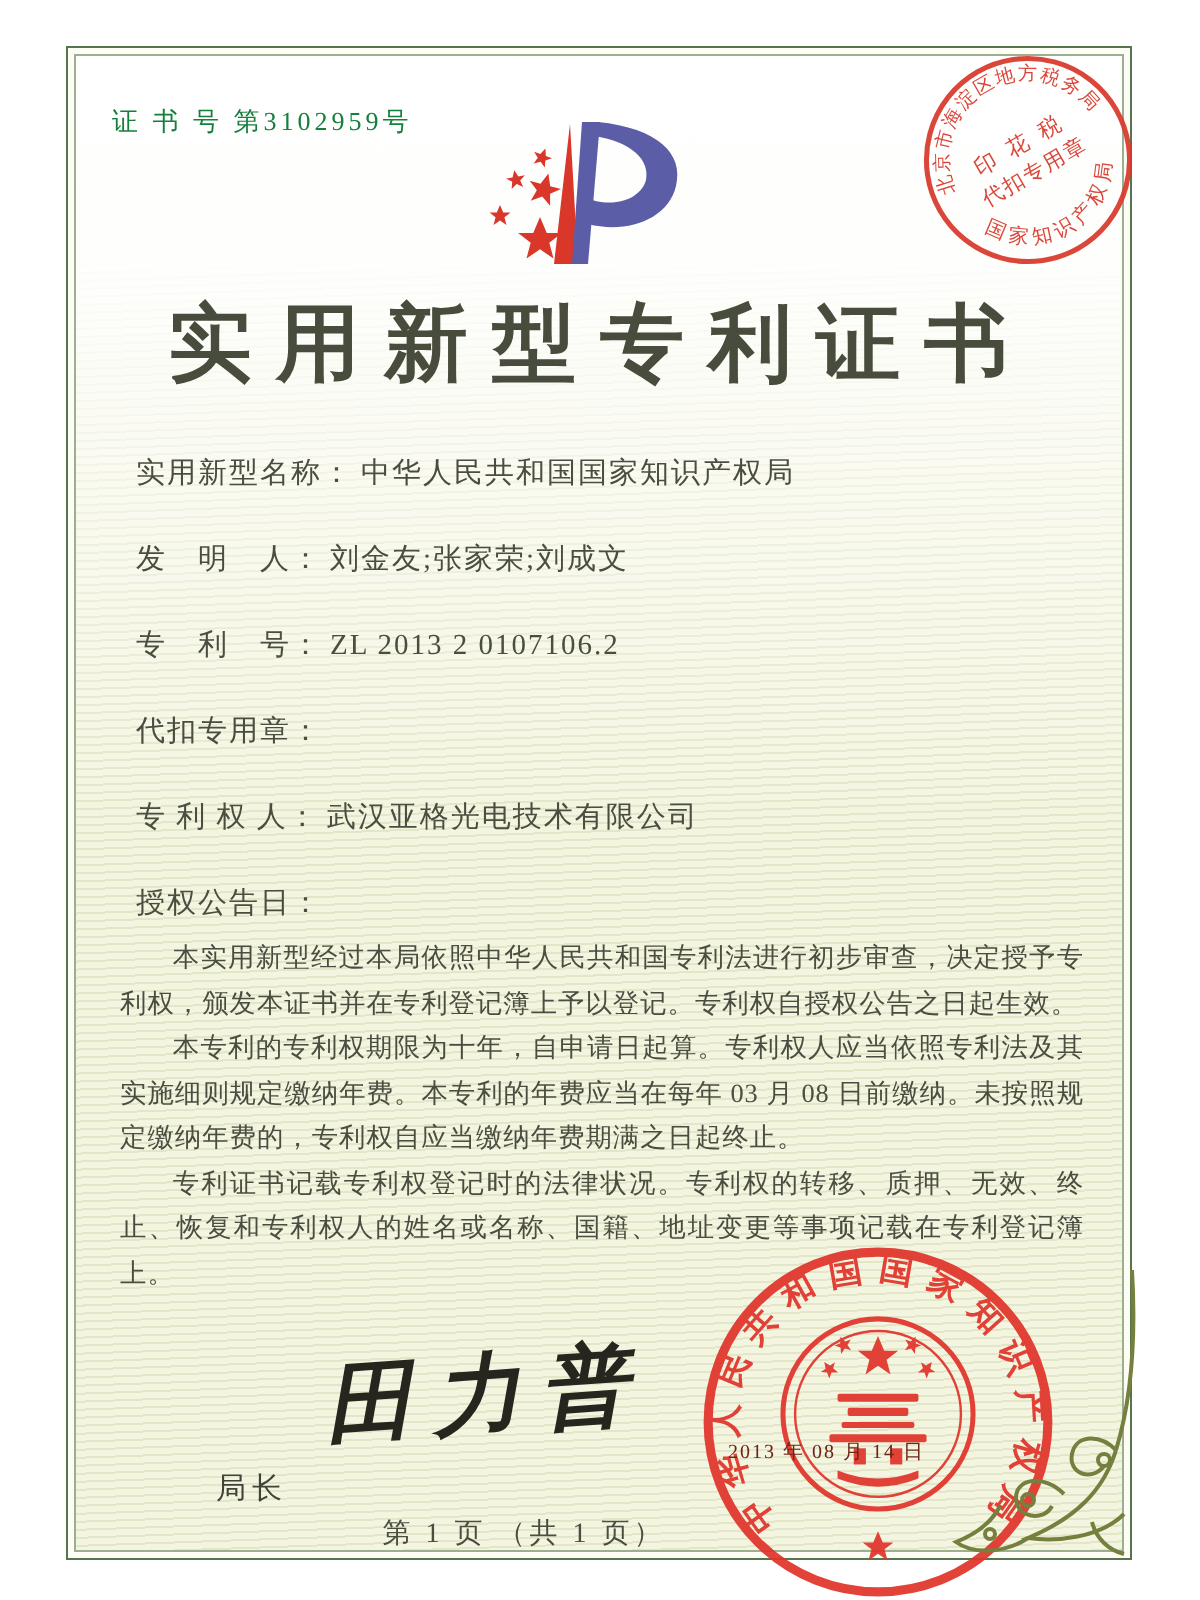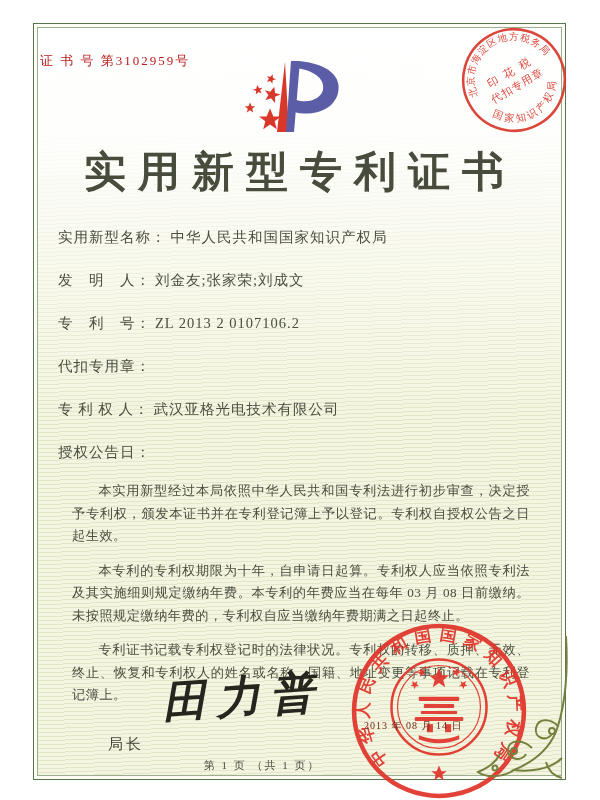--- a/index.html
+++ b/index.html
@@ -14,52 +14,52 @@
   }
   .frame-inner{
     position:absolute;left:3px;top:3px;right:3px;bottom:3px;
     border:1px solid #9ab08e;box-sizing:border-box;
     background-color:#f4f5e0;
     background-image:
       linear-gradient(180deg,#ffffff 0%,rgba(255,255,255,0.92) 14%,rgba(255,255,255,0.55) 28%,rgba(255,255,255,0) 52%),
       repeating-linear-gradient(178deg,rgba(150,160,90,0.18) 0px,rgba(150,160,90,0.18) 1px,transparent 1px,transparent 4px);
   }
   .cert-no{
-    position:absolute;left:40px;top:52px;font-size:13px;letter-spacing:2px;color:#b91c1c;
+    position:absolute;left:56px;top:52px;font-size:13px;letter-spacing:2px;color:#15803d;
   }
   .logo{position:absolute;left:225px;top:48px;}
   .tax-seal{position:absolute;left:448px;top:14px;opacity:.92;}
   .title{
     position:absolute;left:0;top:144px;width:600px;text-align:center;
     font-size:42px;font-weight:bold;letter-spacing:12px;color:#474c3c;
   }
-  .fields{position:absolute;left:58px;top:226px;width:480px;}
+  .fields{position:absolute;left:68px;top:226px;width:480px;}
   .field-row{display:flex;margin-bottom:21px;font-size:14.5px;color:#4a4e40;letter-spacing:1px;line-height:22px;}
   .field-label{white-space:pre;}
   .field-colon{margin-right:4px;}
   .paras{
     position:absolute;left:60px;top:468px;width:482px;
     font-size:13.2px;line-height:22.5px;color:#4a4e40;text-align:justify;
   }
-  .paras p{margin:12px;text-indent:2em;letter-spacing:0.5px;}
+  .paras p{margin:0;text-indent:2em;letter-spacing:0.5px;}
   .sig-role{position:absolute;left:108px;top:698px;font-size:15px;letter-spacing:3px;color:#3f4436;margin-top:37px;}
   .sig-name{
     position:absolute;left:162px;top:668px;font-size:44px;font-weight:bold;
     color:#26261f;letter-spacing:10px;transform:rotate(-4deg);
     font-family:"Liberation Serif","DejaVu Serif",serif;font-style:italic;
   }
   .main-seal{position:absolute;left:348px;top:620px;opacity:.93;}
   .seal-date{
     position:absolute;left:364px;top:719px;font-size:10px;font-weight:normal;
     color:#6e2317;letter-spacing:1px;z-index:4;
   }
   .ornament{position:absolute;right:26px;bottom:14px;z-index:2;}
   .footer{
     position:absolute;left:0;top:758px;width:524px;text-align:center;
-    font-size:11px;color:#4a4e40;letter-spacing:2px;
+    font-size:14px;color:#4a4e40;letter-spacing:2px;
   }
   svg text{font-family:"Liberation Sans","DejaVu Sans",sans-serif;}
 </style>
 </head>
 <body>
 
 <div class="frame-outer">
   <div class="frame-inner"></div>
 </div>
 

